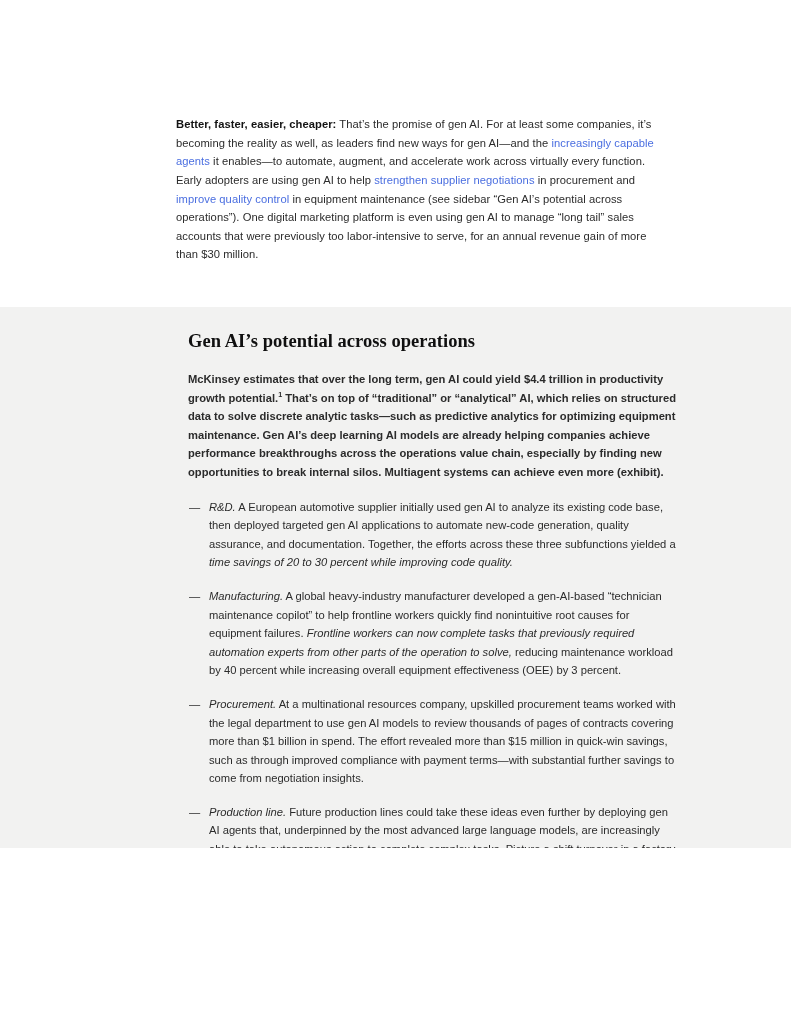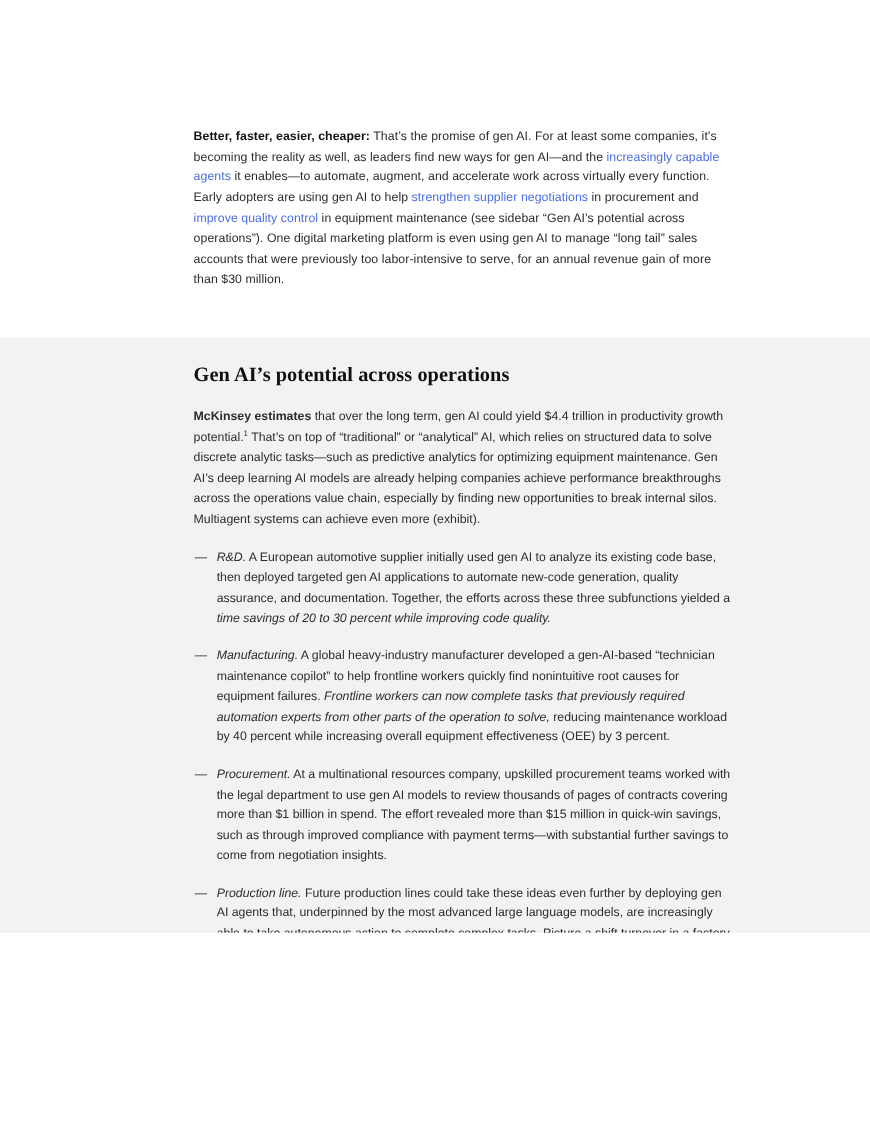--- a/index.html
+++ b/index.html
@@ -64,38 +64,39 @@
   }
   a.doc-link,
   .doc-link {
     color: #4a6ee0;
     text-decoration: none;
   }
 
   
   .sidebar-inner {
     position: absolute;
-    left: 176px;
+    left: 188px;
     top: 330px;
     width: 493px;
   }
   .sidebar-title {
     font-family: "Liberation Serif", serif;
     font-weight: 700;
     font-size: 18.5px;
     line-height: 22px;
     color: #101010;
     letter-spacing: 0.002em;
     margin: 0 0 18px 0;
   }
   .sidebar-para {
     font-size: 11.2px;
     line-height: 18.6px;
     color: #2b2b2b;
     margin: 0 0 16px 0;
+    font-weight: bold;
   }
   .sidebar-para sup {
     font-size: 7.2px;
     vertical-align: super;
     line-height: 0;
   }
 
   
   .dash-list {
     margin: 0;

